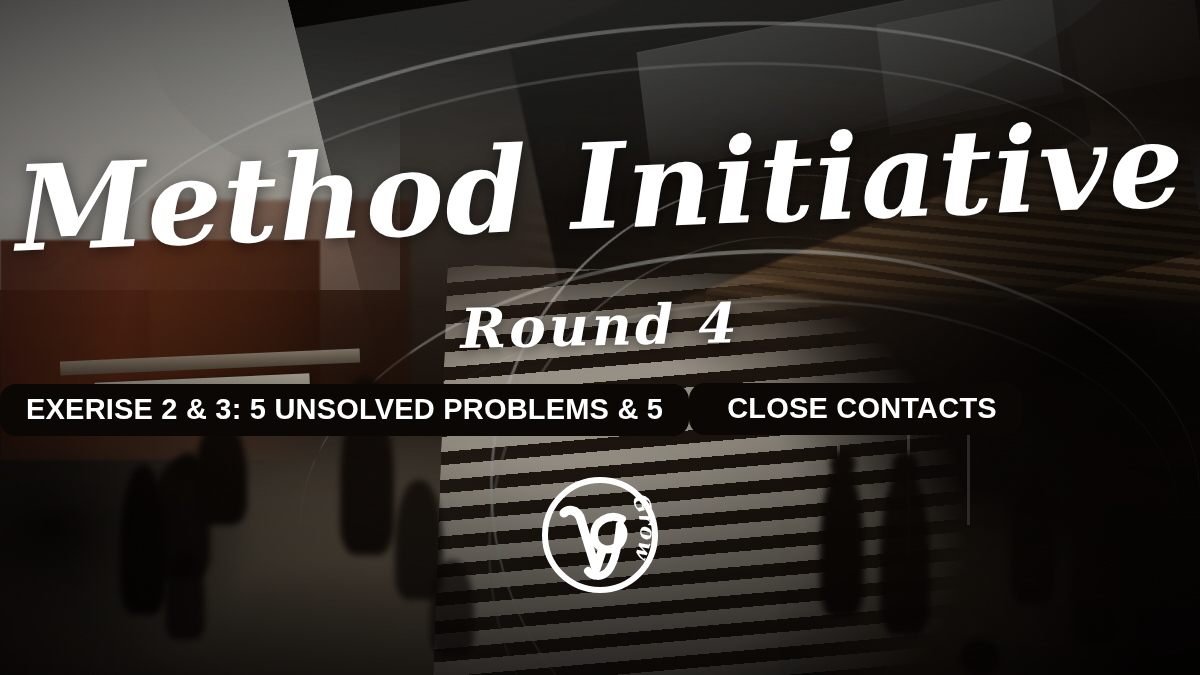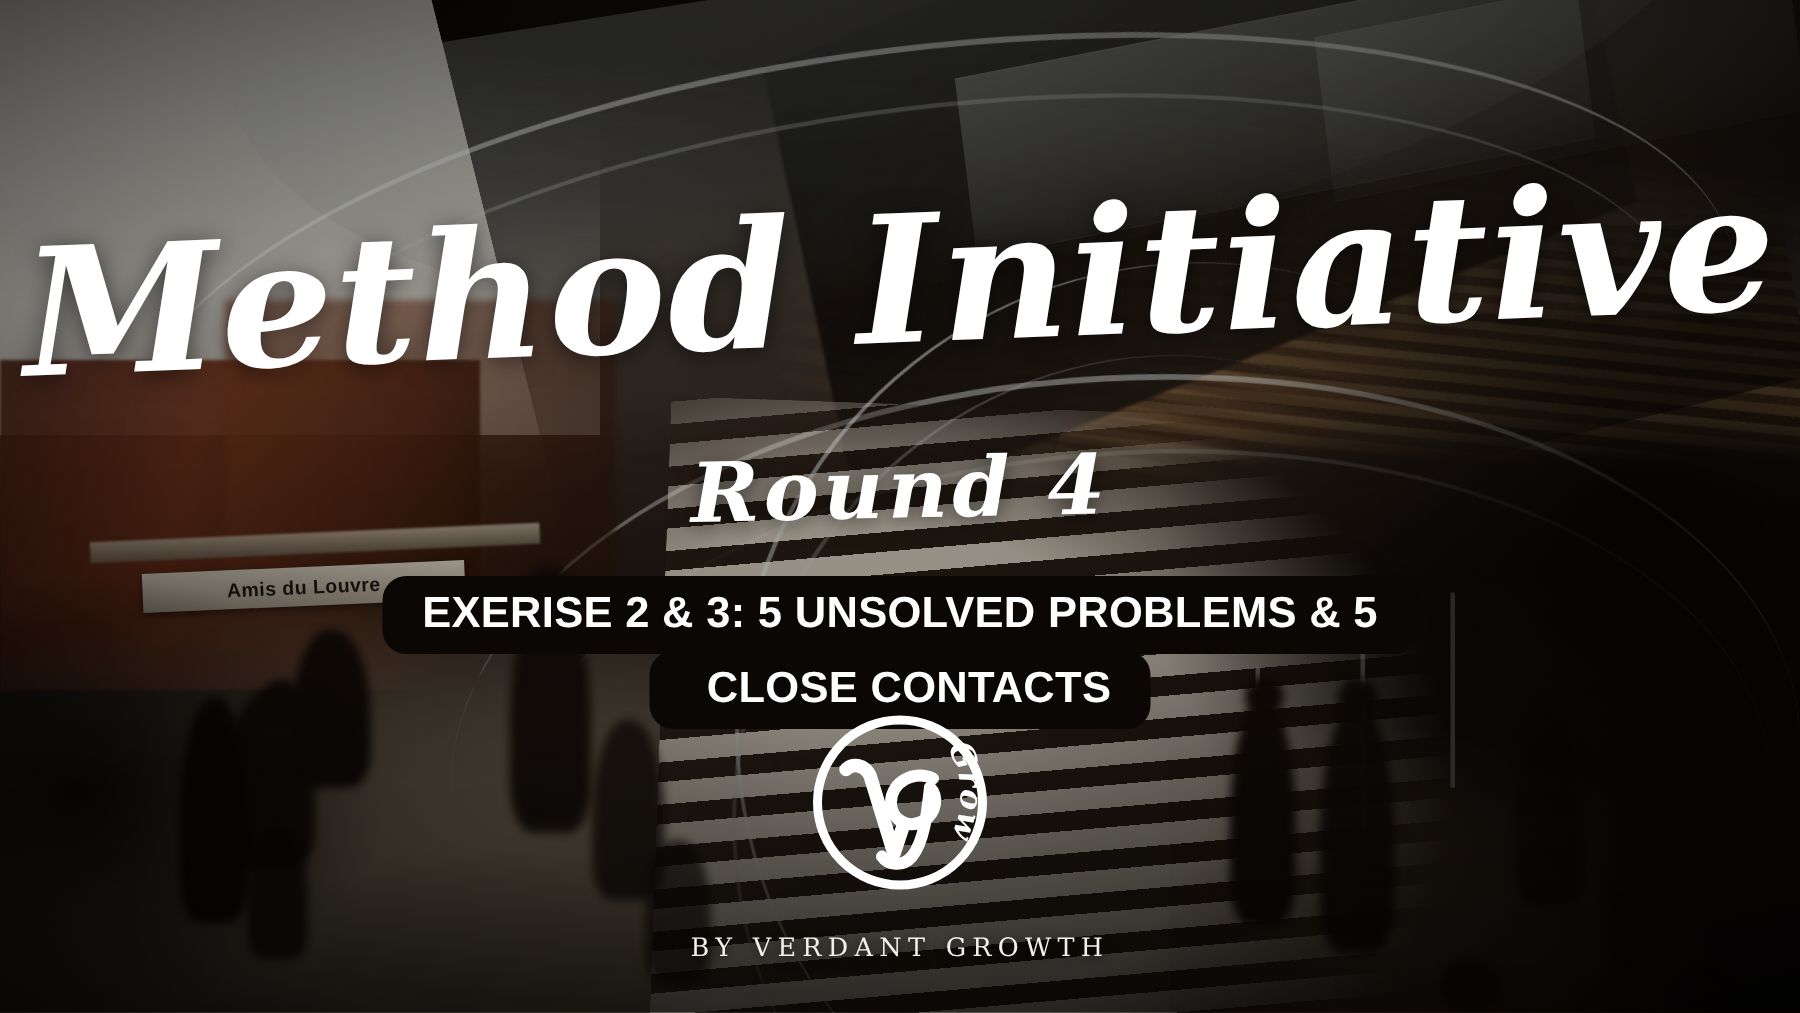--- a/index.html
+++ b/index.html
@@ -236,21 +236,21 @@
     font-size:55px;
     line-height:1;
     letter-spacing:3px;
     transform:rotate(-1.2deg);
     text-shadow:0 3px 14px rgba(0,0,0,.55);
   }
 
   .banner{
     position:absolute;
     left:0; right:0; top:384px;
-    display:flex; flex-direction:column; align-items:center;
+    display:flex; flex-direction:row; align-items:center;
     gap:0;
   }
   .banner-line{
     background:#0a0705;
     color:#fff;
     font-family:"Liberation Sans", sans-serif;
     font-weight:bold;
     font-size:29px;
     line-height:1;
     letter-spacing:.2px;
@@ -366,15 +366,14 @@
         <path d="M84 46 C72 40 56 48 56 62 C56 74 68 80 78 74 C86 69 88 58 82 52" fill="none" stroke="#ffffff" stroke-width="8" stroke-linecap="round"></path>
         <path d="M82 52 C80 70 78 88 70 98 C64 105 54 104 50 98" fill="none" stroke="#ffffff" stroke-width="8" stroke-linecap="round"></path>
 
         <path id="arc" d="M92 24 C104 40 106 64 96 84" fill="none"></path>
         <text font-family="DejaVu Serif, serif" font-style="italic" font-weight="bold" font-size="21" fill="#ffffff">
           <textPath href="#arc" startOffset="2">Growth</textPath>
         </text>
       </svg>
     </div>
 
-    <div class="footer">BY VERDANT GROWTH</div>
   </div>
 </div>
 
 </body></html>

